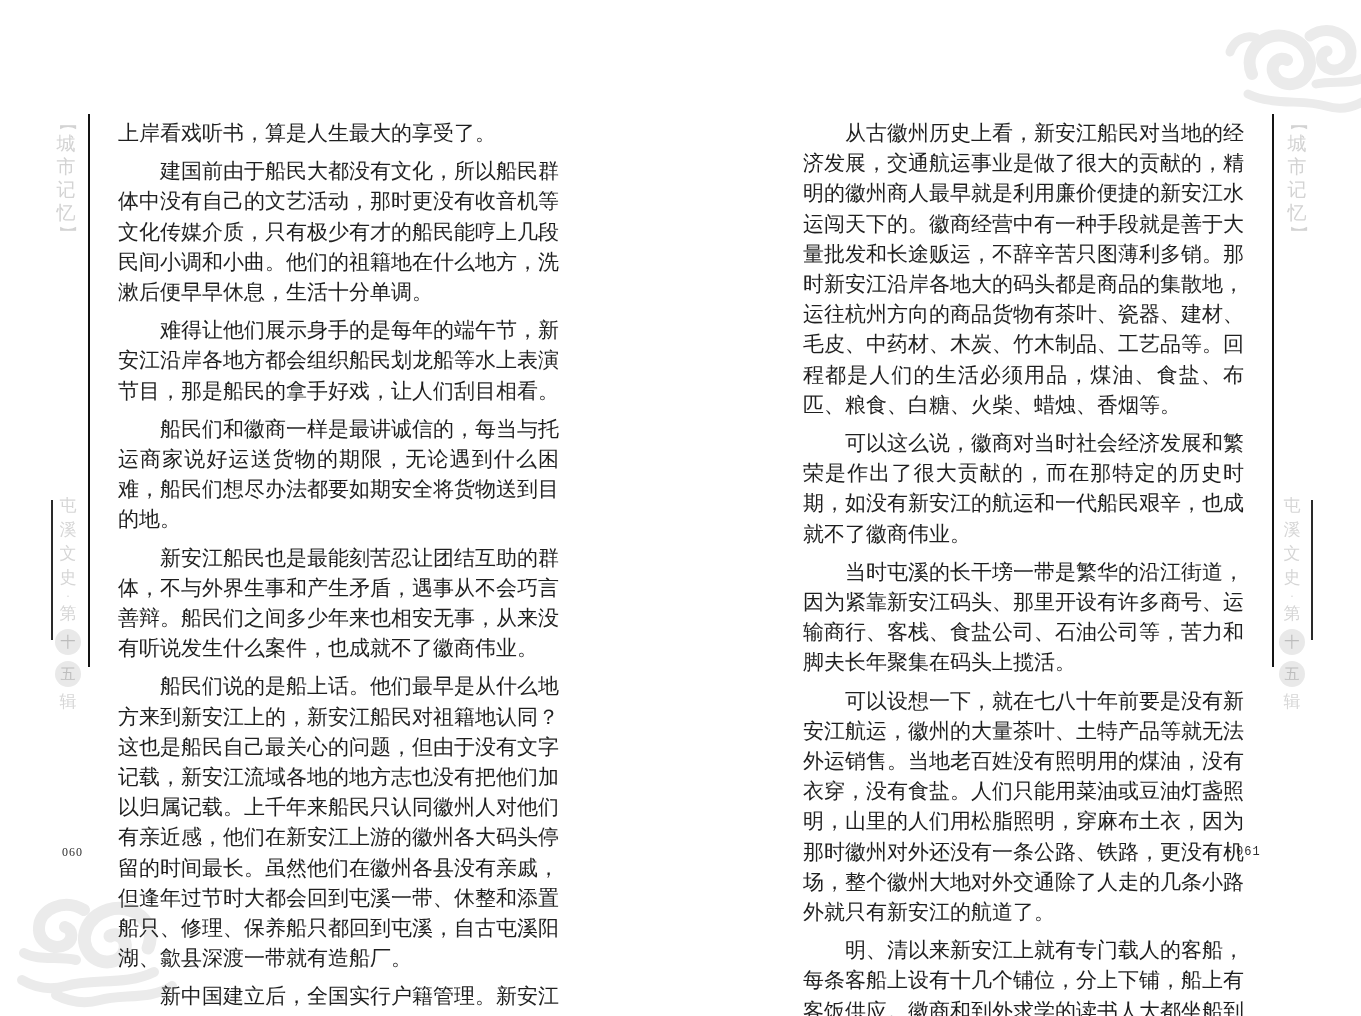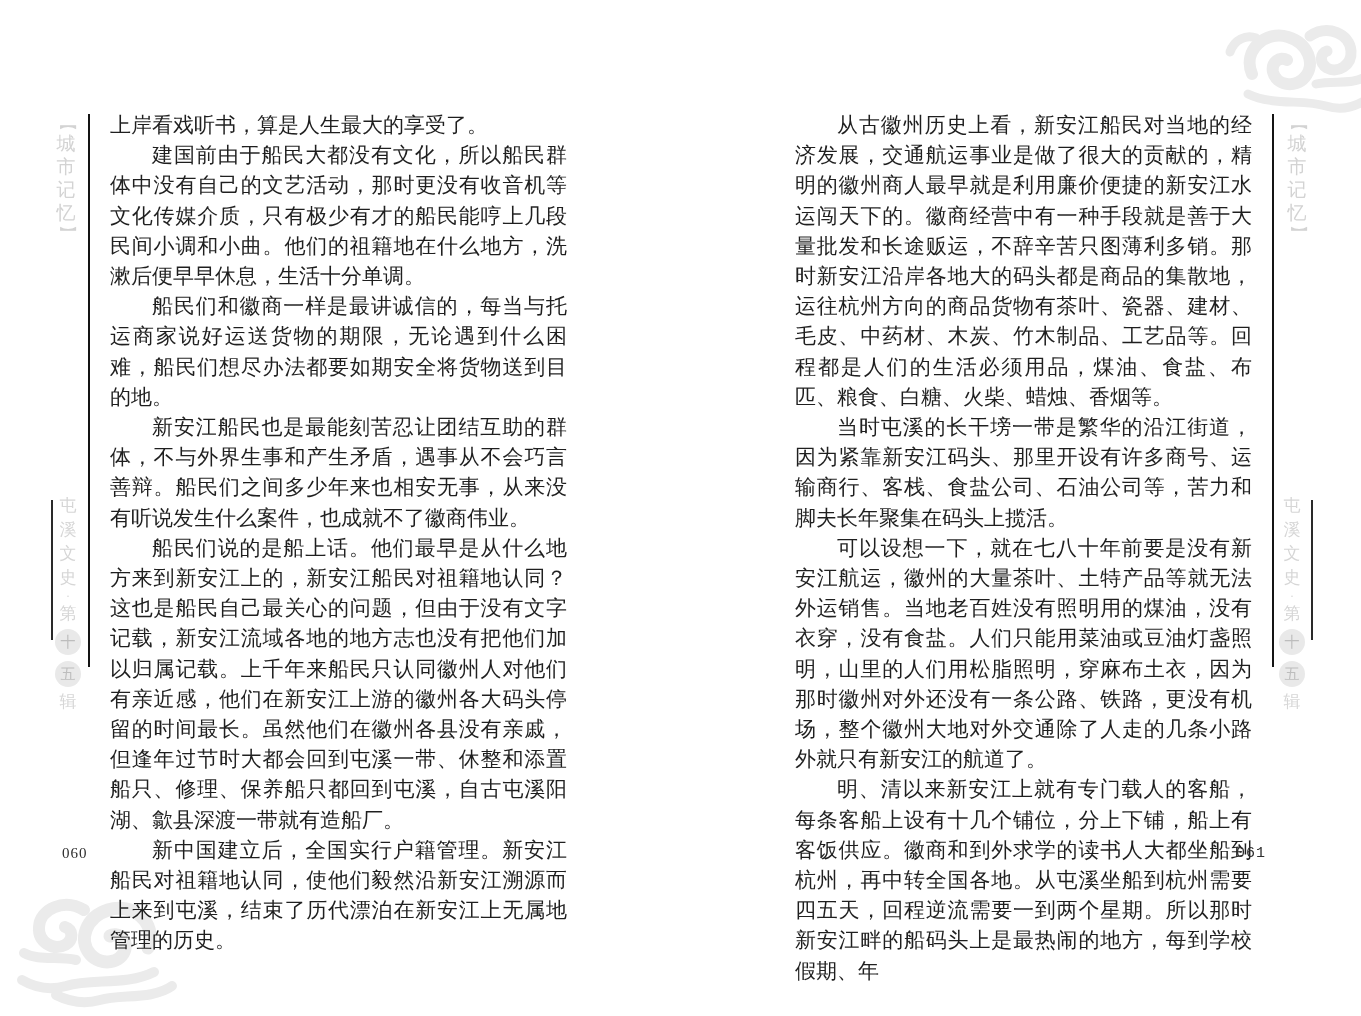--- a/index.html
+++ b/index.html
@@ -14,21 +14,21 @@
   .text-col{
     position:absolute;
     top:110px;
     width:457px;
     font-size:21px;
     line-height:30.2px;
     text-align:justify;
     color:#1f1f1f;
     font-family:"Liberation Serif","DejaVu Serif",serif;
   }
-  .text-col p{margin:0;text-indent:2em;}
+  .text-col p{margin:8px;text-indent:2em;}
   .text-col p.no-indent{text-indent:0;}
   .col-left{left:110px;}
   .col-right{left:795px;}
 
   
   .margin-rule{
     position:absolute;
     top:114px;
     width:2px;height:553px;
     background:#141414;
@@ -80,21 +80,21 @@
   .volume-vertical .circled{
     width:26px;height:26px;border-radius:50%;
     background:#e9e9e9;color:#bdbdbd;
     text-align:center;line-height:26px;
     font-size:15px;margin:3px 0;
   }
 
   .page-number{
     position:absolute;
     top:845px;
-    font-size:15px;
+    font-size:12px;
     letter-spacing:1px;
     color:#2e2e2e;
     font-family:"Liberation Serif","DejaVu Serif",serif;
   }
   .pn-left{left:62px;}
   .pn-right{left:1236px;font-family:Liberation Mono, monospace;}
 
   .cloud{position:absolute;}
   .cloud-tr{left:1218px;top:12px;}
   .cloud-bl{left:-4px;top:890px;}
@@ -146,20 +146,21 @@
         <span class="char dot">·</span>
         <span class="char">第</span>
         <span class="circled">十</span>
         <span class="circled">五</span>
         <span class="char">辑</span>
       </div>
 
     <div class="text-col col-left">
         <p class="no-indent">上岸看戏听书，算是人生最大的享受了。</p>
         <p>建国前由于船民大都没有文化，所以船民群体中没有自己的文艺活动，那时更没有收音机等文化传媒介质，只有极少有才的船民能哼上几段民间小调和小曲。他们的祖籍地在什么地方，洗漱后便早早休息，生活十分单调。</p>
+        <p>难得让他们展示身手的是每年的端午节，新安江沿岸各地方都会组织船民划龙船等水上表演节目，那是船民的拿手好戏，让人们刮目相看。</p>
         <p>船民们和徽商一样是最讲诚信的，每当与托运商家说好运送货物的期限，无论遇到什么困难，船民们想尽办法都要如期安全将货物送到目的地。</p>
         <p>新安江船民也是最能刻苦忍让团结互助的群体，不与外界生事和产生矛盾，遇事从不会巧言善辩。船民们之间多少年来也相安无事，从来没有听说发生什么案件，也成就不了徽商伟业。</p>
         <p>船民们说的是船上话。他们最早是从什么地方来到新安江上的，新安江船民对祖籍地认同？这也是船民自己最关心的问题，但由于没有文字记载，新安江流域各地的地方志也没有把他们加以归属记载。上千年来船民只认同徽州人对他们有亲近感，他们在新安江上游的徽州各大码头停留的时间最长。虽然他们在徽州各县没有亲戚，但逢年过节时大都会回到屯溪一带、休整和添置船只、修理、保养船只都回到屯溪，自古屯溪阳湖、歙县深渡一带就有造船厂。</p>
         <p>新中国建立后，全国实行户籍管理。新安江船民对祖籍地认同，使他们毅然沿新安江溯源而上来到屯溪，结束了历代漂泊在新安江上无属地管理的历史。</p>
       </div>
 
     <div class="page-number pn-left">060</div>
   </div>
 
   <div>
@@ -183,20 +184,21 @@
         <span class="char">史</span>
         <span class="char dot">·</span>
         <span class="char">第</span>
         <span class="circled">十</span>
         <span class="circled">五</span>
         <span class="char">辑</span>
       </div>
 
     <div class="text-col col-right">
         <p>从古徽州历史上看，新安江船民对当地的经济发展，交通航运事业是做了很大的贡献的，精明的徽州商人最早就是利用廉价便捷的新安江水运闯天下的。徽商经营中有一种手段就是善于大量批发和长途贩运，不辞辛苦只图薄利多销。那时新安江沿岸各地大的码头都是商品的集散地，运往杭州方向的商品货物有茶叶、瓷器、建材、毛皮、中药材、木炭、竹木制品、工艺品等。回程都是人们的生活必须用品，煤油、食盐、布匹、粮食、白糖、火柴、蜡烛、香烟等。</p>
+        <p>可以这么说，徽商对当时社会经济发展和繁荣是作出了很大贡献的，而在那特定的历史时期，如没有新安江的航运和一代船民艰辛，也成就不了徽商伟业。</p>
         <p>当时屯溪的长干塝一带是繁华的沿江街道，因为紧靠新安江码头、那里开设有许多商号、运输商行、客栈、食盐公司、石油公司等，苦力和脚夫长年聚集在码头上揽活。</p>
         <p>可以设想一下，就在七八十年前要是没有新安江航运，徽州的大量茶叶、土特产品等就无法外运销售。当地老百姓没有照明用的煤油，没有衣穿，没有食盐。人们只能用菜油或豆油灯盏照明，山里的人们用松脂照明，穿麻布土衣，因为那时徽州对外还没有一条公路、铁路，更没有机场，整个徽州大地对外交通除了人走的几条小路外就只有新安江的航道了。</p>
         <p>明、清以来新安江上就有专门载人的客船，每条客船上设有十几个铺位，分上下铺，船上有客饭供应。徽商和到外求学的读书人大都坐船到杭州，再中转全国各地。从屯溪坐船到杭州需要四五天，回程逆流需要一到两个星期。所以那时新安江畔的船码头上是最热闹的地方，每到学校假期、年</p>
       </div>
 
     <div class="page-number pn-right">061</div>
   </div>
 
 </div>
 

